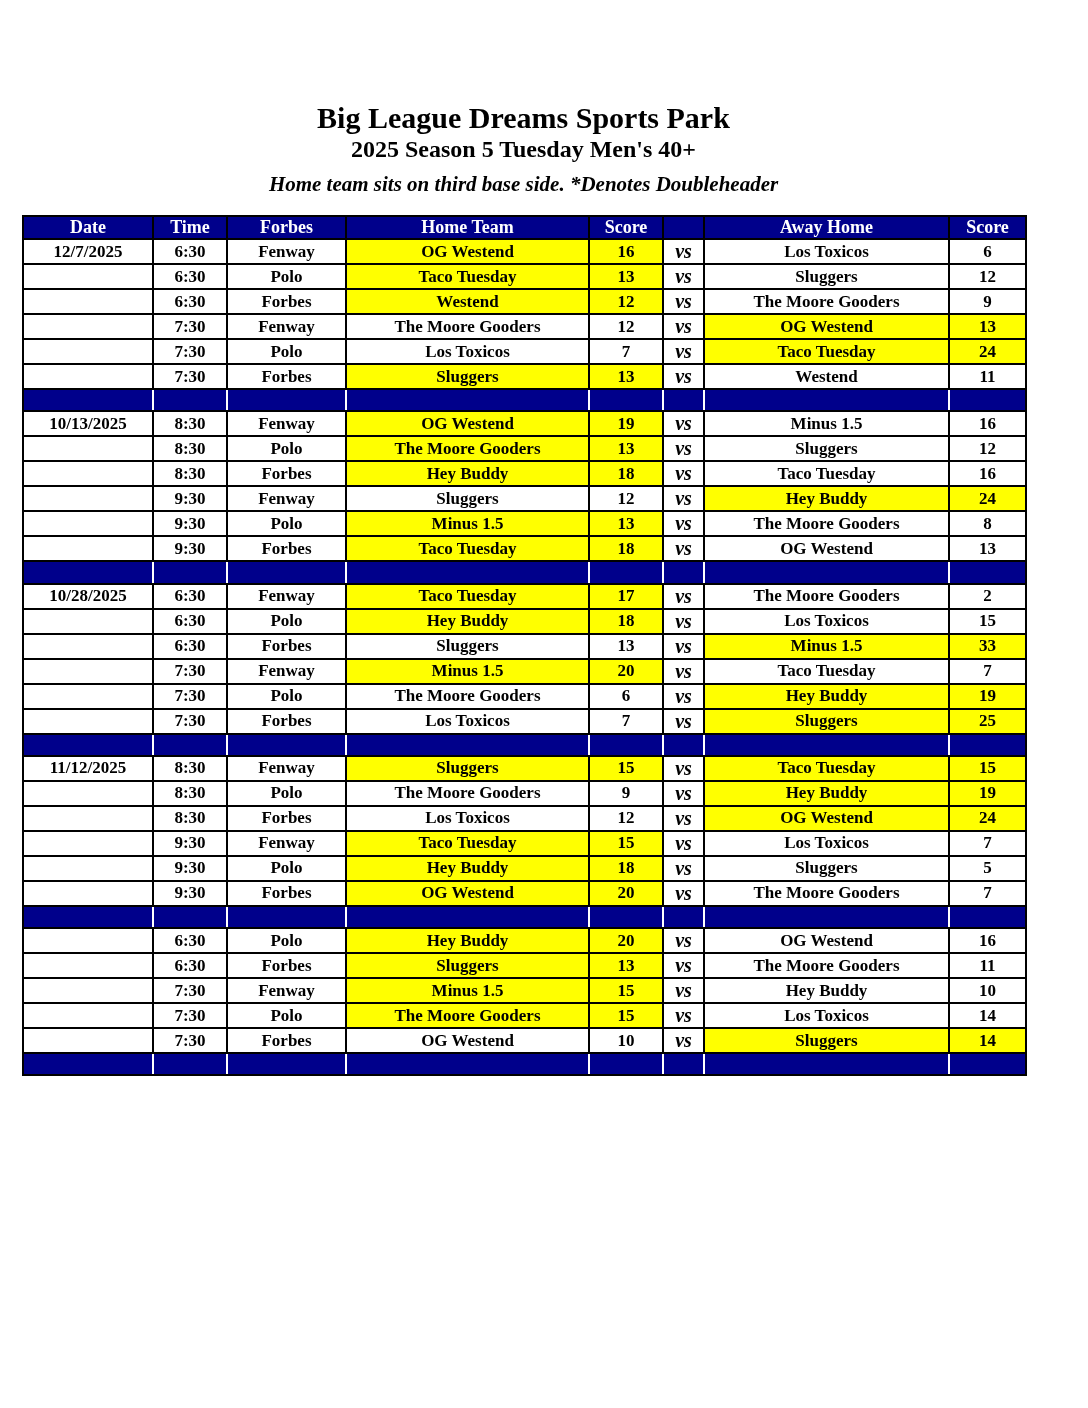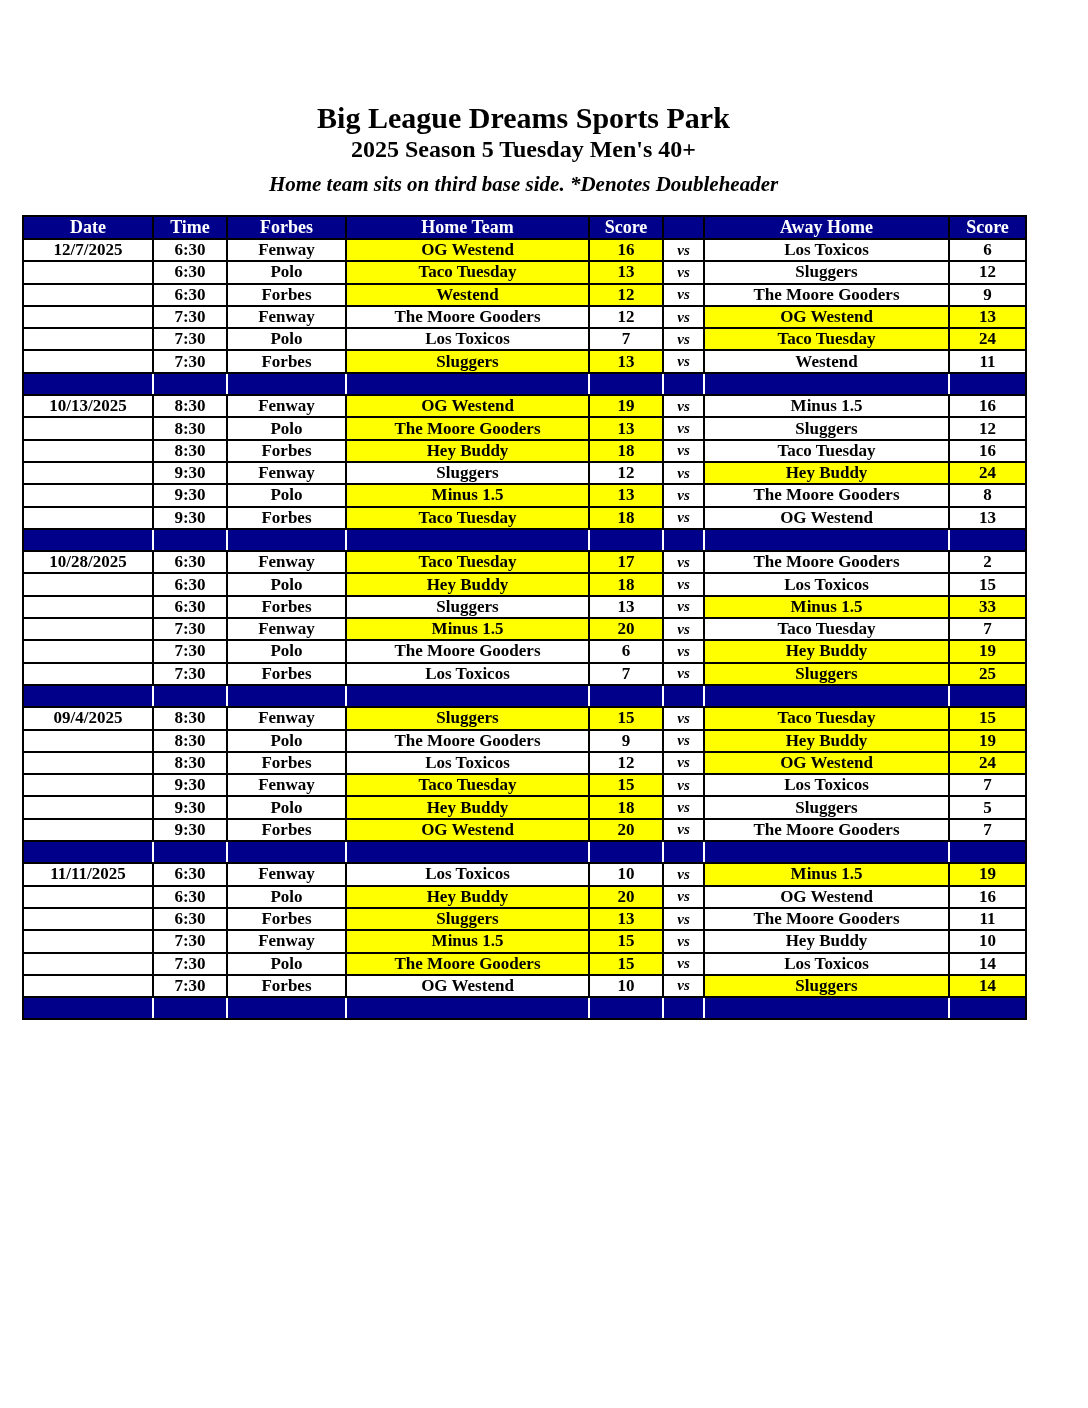--- a/index.html
+++ b/index.html
@@ -42,21 +42,21 @@
     font-weight: bold;
     font-size: 17px;
     white-space: nowrap;
     overflow: hidden;
   }
   .schedule thead th {
     background: var(--navy);
     color: var(--header-text);
     font-size: 18px;
   }
-  .schedule td.vs { font-style: italic; font-size: 15px; }
+  .schedule td.vs { font-style: italic; font-size: 20px; }
   .schedule td.hl { background: var(--highlight); }
   .schedule tr.sep td {
     background: var(--navy);
     border-left-color: #ffffff;
     border-right-color: #ffffff;
   }
   .schedule tr.sep td:first-child { border-left-color: var(--grid); }
   .schedule tr.sep td:last-child  { border-right-color: var(--grid); }
 </style>
 </head>
@@ -298,21 +298,21 @@
           <td></td>
           <td></td>
           <td></td>
           <td></td>
           <td></td>
           <td></td>
           <td></td>
           <td></td>
         </tr>
         <tr>
-          <td class="date">09/4/2025</td>
+          <td class="date">11/12/2025</td>
           <td class="time">8:30</td>
           <td class="replica">Fenway</td>
           <td class="team hl">Sluggers</td>
           <td class="score hl">15</td>
           <td class="vs">vs</td>
           <td class="team hl">Taco Tuesday</td>
           <td class="score hl">15</td>
         </tr>
         <tr>
           <td class="date"></td>
@@ -368,30 +368,20 @@
           <td></td>
           <td></td>
           <td></td>
           <td></td>
           <td></td>
           <td></td>
           <td></td>
           <td></td>
         </tr>
         <tr>
-          <td class="date">11/11/2025</td>
-          <td class="time">6:30</td>
-          <td class="replica">Fenway</td>
-          <td class="team">Los Toxicos</td>
-          <td class="score">10</td>
-          <td class="vs">vs</td>
-          <td class="team hl">Minus 1.5</td>
-          <td class="score hl">19</td>
-        </tr>
-        <tr>
           <td class="date"></td>
           <td class="time">6:30</td>
           <td class="replica">Polo</td>
           <td class="team hl">Hey Buddy</td>
           <td class="score hl">20</td>
           <td class="vs">vs</td>
           <td class="team">OG Westend</td>
           <td class="score">16</td>
         </tr>
         <tr>

